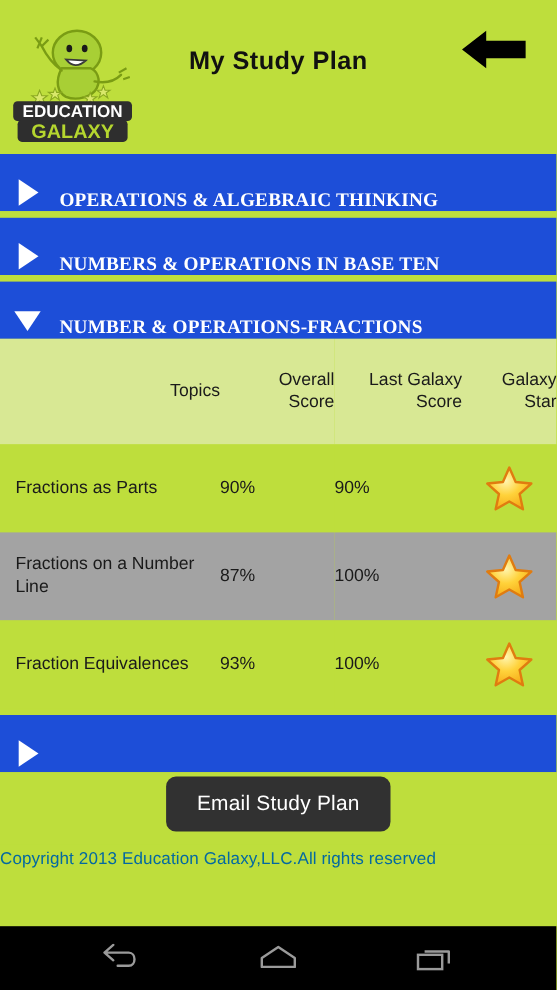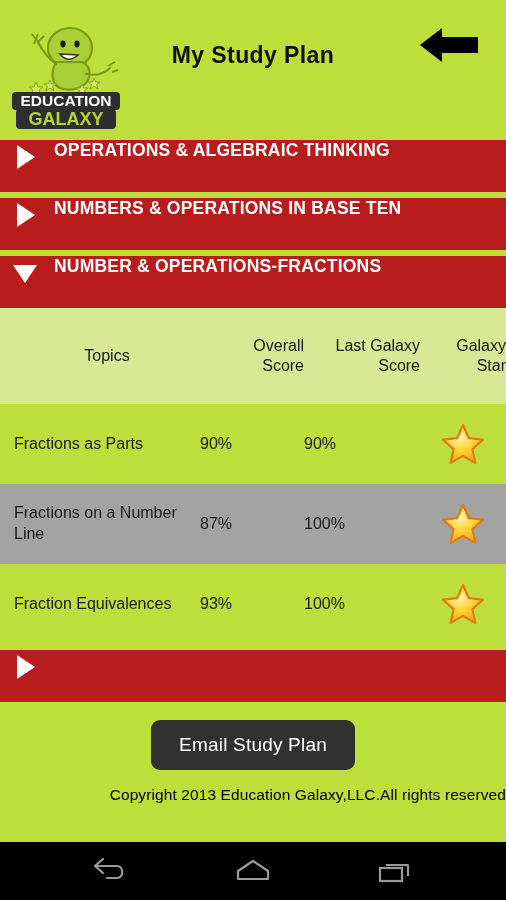--- a/index.html
+++ b/index.html
@@ -62,26 +62,27 @@
     top: 26px;
     width: 58px;
     height: 38px;
     cursor: pointer;
   }
   .back-arrow svg { display: block; width: 58px; height: 38px; }
 
   
   .section-head {
     height: 52px;
-    background: #b91c1c;
+    background: #1d4ed8;
     display: flex;
-    align-items: flex-start;
+    align-items: flex-end;
     padding-left: 8px;
     cursor: pointer;
     flex: 0 0 52px;
+    font-family: Liberation Serif, serif;
   }
 
   .tri {
     width: 34px;
     height: 34px;
     flex: 0 0 34px;
     display: flex;
     align-items: center;
     justify-content: center;
     margin-right: 12px;
@@ -111,21 +112,21 @@
   .topics-table col.c-star { width: 86px; }
 
   .thead-row { background: #d8e894; height: 96px; }
   .thead-row th {
     font-weight: normal;
     font-size: 16px;
     color: #1a1a1a;
     vertical-align: middle;
     line-height: 1.25;
   }
-  .thead-row th.th-topic { text-align: center; padding-left: 14px; }
+  .thead-row th.th-topic { text-align: right; padding-left: 14px; }
   .thead-row th.th-center { text-align: right; }
 
   .row-a { background: #bede3c; }
   .row-b { background: #a3a3a3; }
 
   .topics-table td {
     height: 80px;
     vertical-align: middle;
     font-size: 16px;
     color: #1a1a1a;
@@ -138,44 +139,44 @@
   }
   .topics-table td.td-center { }
   .topics-table td.td-star { text-align: center; }
 
   .star { display: inline-block; width: 44px; height: 44px; vertical-align: middle; }
   .star svg { display: block; width: 44px; height: 44px; }
 
   
   .btn-area {
     background: #bede3c;
-    padding: 18px 0 12px 0;
+    padding: 4px 0 12px 0;
     text-align: center;
     flex: 0 0 auto;
   }
 
   .email-btn {
     display: inline-block;
     background: #313131;
     color: #ffffff;
     font-size: 19px;
     font-family: "Liberation Sans", sans-serif;
     border: none;
     border-radius: 9px;
     padding: 14px 28px;
     cursor: pointer;
     letter-spacing: 0.2px;
   }
 
   
   .copyright {
     background: #bede3c;
-    color: #000000;
+    color: #0369a1;
     font-size: 15.5px;
-    text-align: right;
+    text-align: left;
     padding: 4px 0 10px 0;
     letter-spacing: 0.1px;
     flex: 0 0 auto;
   }
 
   .navbar {
     height: 58px;
     flex: 0 0 58px;
     background: #000000;
     display: flex;

